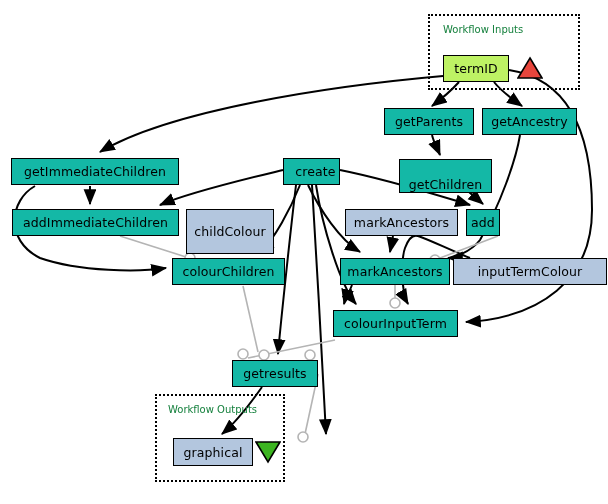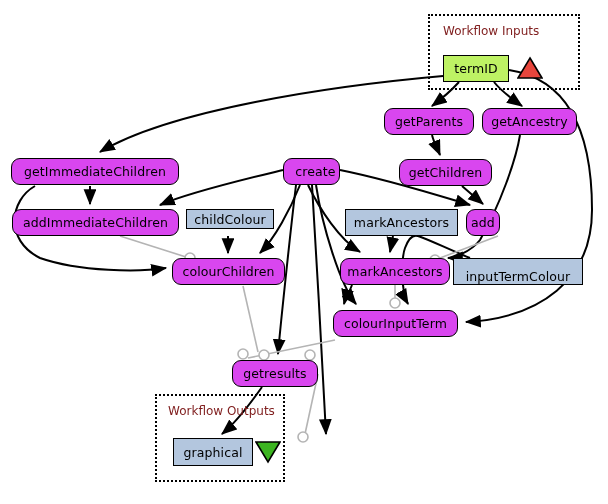--- a/index.html
+++ b/index.html
@@ -15,34 +15,34 @@
     position:absolute;
     box-sizing:border-box;
     border:1.6px solid #000000;
     display:flex;align-items:center;justify-content:center;
     font-size:12.5px;
     color:#000000;
     letter-spacing:.1px;
     white-space:nowrap;
     z-index:3;
   }
-  .proc{background:#d946ef;border-radius:9px;}
+  .proc{background:#14b8a6;}
   .param{background:#b3c6de;}
   .source{background:#bef264;}
   .group{
     position:absolute;
     box-sizing:border-box;
     border:2px dotted #000000;
     background:transparent;
     z-index:1;
   }
   .group-label{
     position:absolute;
-    font-size:12px;
-    color:#7f1d1d;
+    font-size:10px;
+    color:#15803d;
     z-index:2;
     white-space:nowrap;
   }
   .tri{position:absolute;z-index:3;}
 </style>
 </head>
 <body>
 
 <div id="canvas">
 
@@ -141,49 +141,49 @@
   </div>
 
   <div class="node proc" style="left:11px;top:158px;width:168px;height:27px;">
     <span>getImmediateChildren</span>
   </div>
 
   <div class="node proc" style="left:283px;top:158px;width:57px;height:27px;padding-left:8px;">
     <span>create</span>
   </div>
 
-  <div class="node proc" style="left:399px;top:159px;width:93px;height:27px;">
+  <div class="node proc" style="left:399px;top:159px;width:93px;height:34px;align-items:flex-end;">
     <span>getChildren</span>
   </div>
 
   <div class="node proc" style="left:12px;top:209px;width:167px;height:27px;">
     <span>addImmediateChildren</span>
   </div>
 
-  <div class="node param" style="left:186px;top:209px;width:88px;height:20px;">
+  <div class="node param" style="left:186px;top:209px;width:88px;height:45px;">
     <span>childColour</span>
   </div>
 
   <div class="node param" style="left:345px;top:209px;width:113px;height:27px;">
     <span>markAncestors</span>
   </div>
 
   <div class="node proc" style="left:466px;top:209px;width:34px;height:27px;">
     <span>add</span>
   </div>
 
   <div class="node proc" style="left:340px;top:258px;width:110px;height:27px;">
     <span>markAncestors</span>
   </div>
 
   <div class="node proc" style="left:172px;top:258px;width:113px;height:27px;">
     <span>colourChildren</span>
   </div>
 
-  <div class="node param" style="left:453px;top:258px;width:130px;height:27px;align-items:flex-end;">
+  <div class="node param" style="left:453px;top:258px;width:154px;height:27px;">
     <span>inputTermColour</span>
   </div>
 
   <div class="node proc" style="left:333px;top:310px;width:125px;height:27px;">
     <span>colourInputTerm</span>
   </div>
 
   <div class="node proc" style="left:232px;top:360px;width:86px;height:27px;">
     <span>getresults</span>
   </div>

